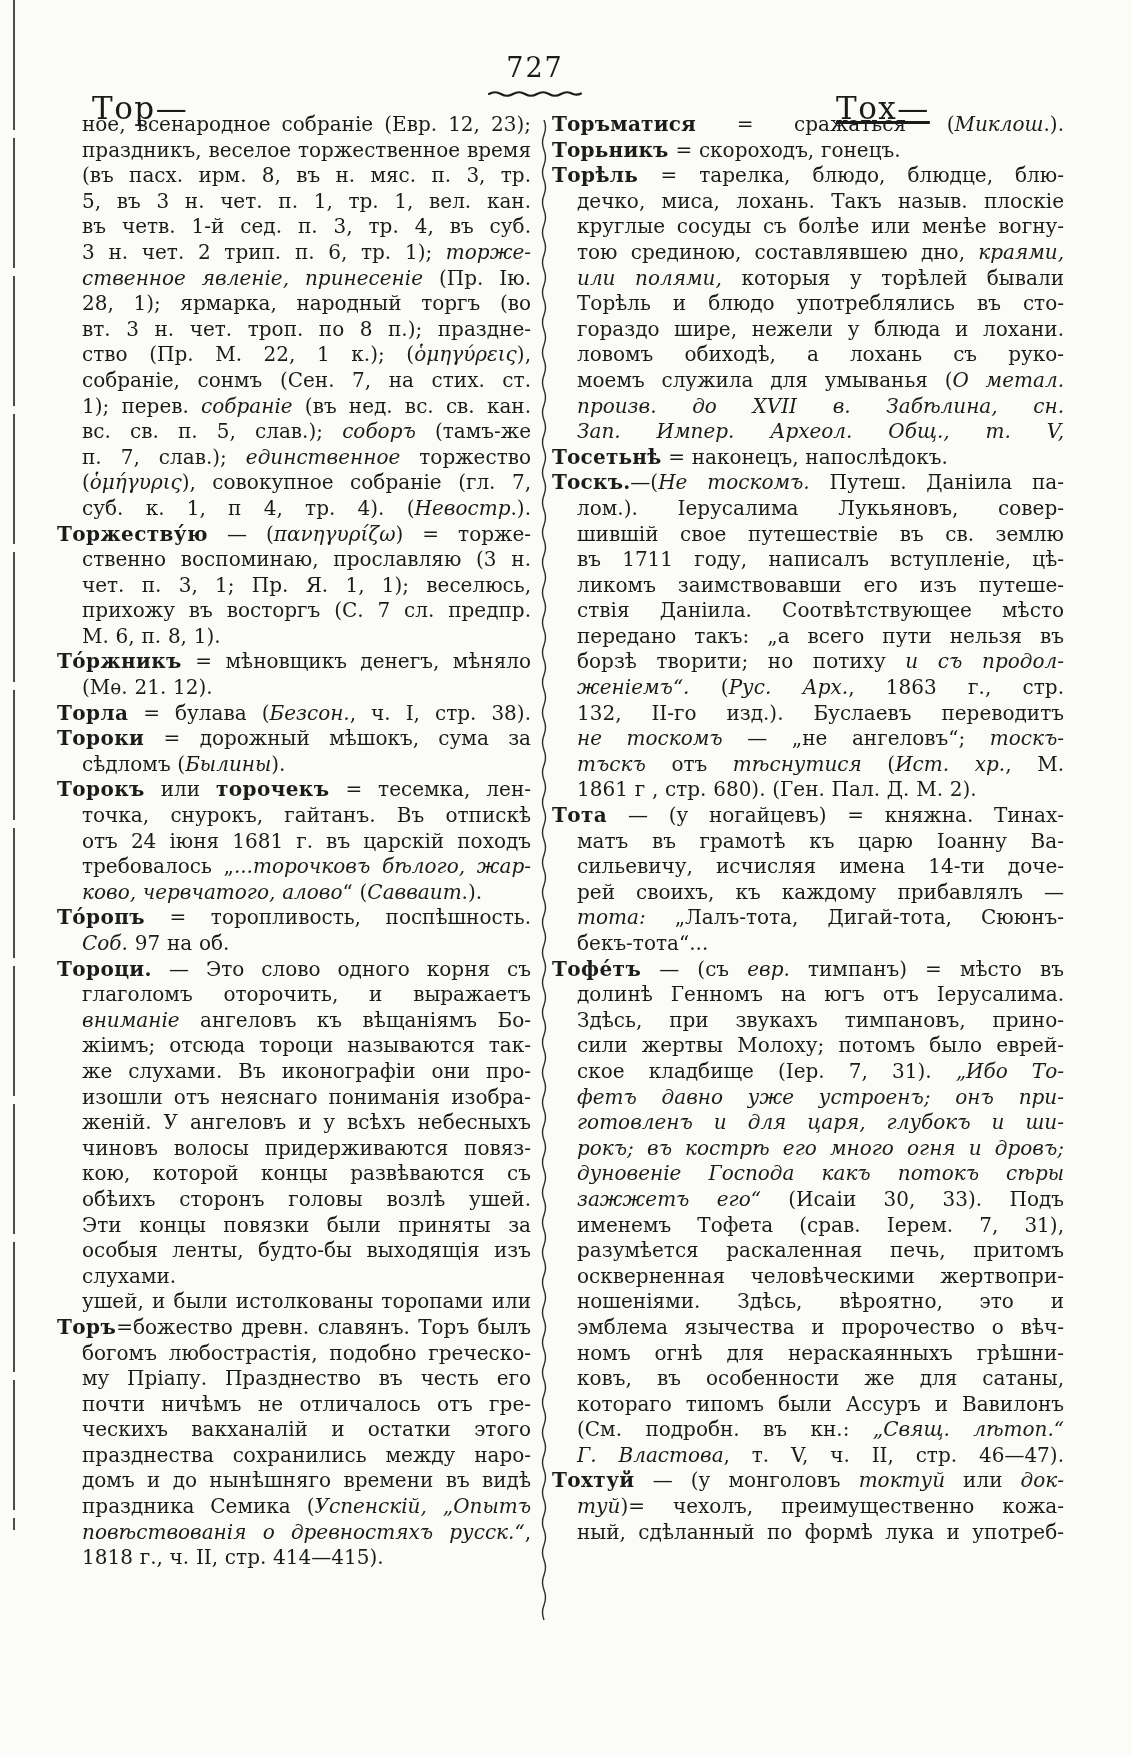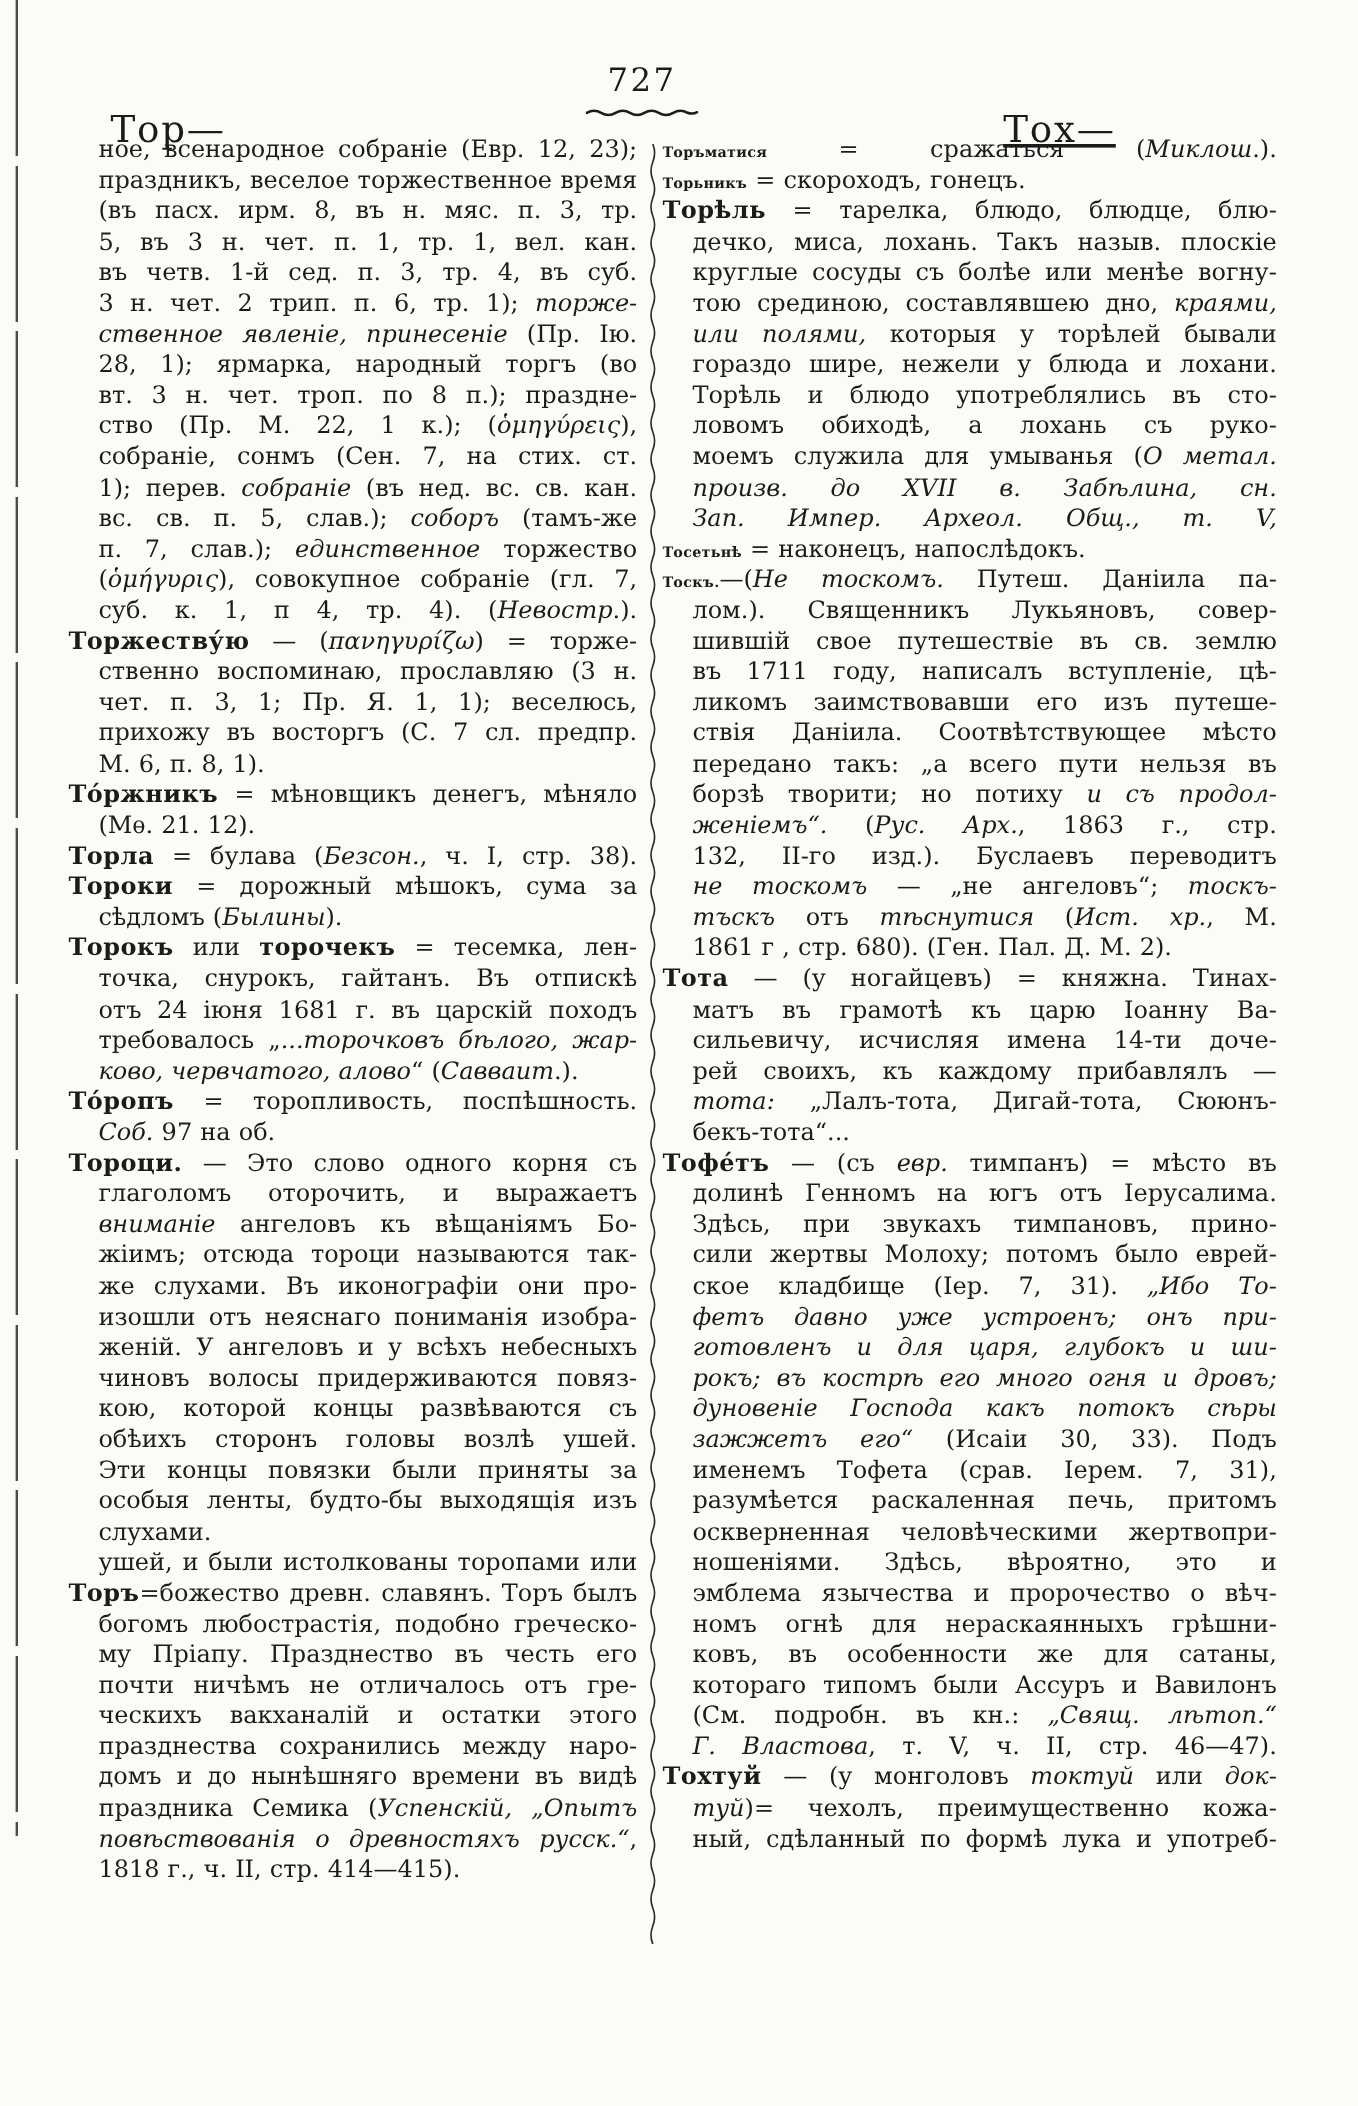--- a/index.html
+++ b/index.html
@@ -45,21 +45,21 @@
     height: 25.6px; line-height: 25.6px;
     text-align: justify; text-align-last: justify;
     overflow: hidden;
     word-spacing: 0.02em;
   }
   .line.ind { padding-left: 25px; }
   .line.nj  { text-align-last: left; }
 
   .sg-i { font-style: italic; }
   .sg-b { font-weight: 700; letter-spacing: 0.4px; }
-  .sg-s { font-weight: 700; font-size: 12px; letter-spacing: 0.2px; }
+  .sg-s { font-weight: 700; font-size: 20px; letter-spacing: 0.2px; }
 </style>
 </head>
 <body>
 
 <div class="page">
 
   <div class="margin-rule"></div>
 
   <div class="pagenum">727</div>
 
@@ -135,29 +135,29 @@
       <div class="line ind nj"><span class="sg-n">1818 г., ч. II, стр. 414—415).</span></div>
     </div>
   <div id="col-right" class="col">
       <div class="line"><span class="sg-s">Торъматися</span><span class="sg-n"> = сражаться (</span><span class="sg-i">Миклош</span><span class="sg-n">.).</span></div>
       <div class="line nj"><span class="sg-s">Торьникъ</span><span class="sg-n"> = скороходъ, гонецъ.</span></div>
       <div class="line"><span class="sg-b">Торѣль</span><span class="sg-n"> = тарелка, блюдо, блюдце, блю-</span></div>
       <div class="line ind"><span class="sg-n">дечко, миса, лохань. Такъ назыв. плоскіе</span></div>
       <div class="line ind"><span class="sg-n">круглые сосуды съ болѣе или менѣе вогну-</span></div>
       <div class="line ind"><span class="sg-n">тою срединою, составлявшею дно, </span><span class="sg-i">краями,</span></div>
       <div class="line ind"><span class="sg-i">или полями,</span><span class="sg-n"> которыя у торѣлей бывали</span></div>
+      <div class="line ind"><span class="sg-n">Торѣль и блюдо употреблялись въ сто-</span></div>
       <div class="line ind"><span class="sg-n">гораздо шире, нежели у блюда и лохани.</span></div>
-      <div class="line ind"><span class="sg-n">Торѣль и блюдо употреблялись въ сто-</span></div>
       <div class="line ind"><span class="sg-n">ловомъ обиходѣ, а лохань съ руко-</span></div>
       <div class="line ind"><span class="sg-n">моемъ служила для умыванья (</span><span class="sg-i">О метал.</span></div>
       <div class="line ind"><span class="sg-i">произв. до XVII в. Забѣлина, сн.</span></div>
       <div class="line ind"><span class="sg-i">Зап. Импер. Археол. Общ., т. V,</span></div>
       <div class="line nj"><span class="sg-s">Тосетьнѣ</span><span class="sg-n"> = наконецъ, напослѣдокъ.</span></div>
       <div class="line"><span class="sg-s">Тоскъ.</span><span class="sg-n">—(</span><span class="sg-i">Не тоскомъ.</span><span class="sg-n"> Путеш. Даніила па-</span></div>
-      <div class="line ind"><span class="sg-n">лом.). Священникъ Лукьяновъ, совер-</span></div>
+      <div class="line ind"><span class="sg-n">лом.). Іерусалима Лукьяновъ, совер-</span></div>
       <div class="line ind"><span class="sg-n">шившій свое путешествіе въ св. землю</span></div>
       <div class="line ind"><span class="sg-n">въ 1711 году, написалъ вступленіе, цѣ-</span></div>
       <div class="line ind"><span class="sg-n">ликомъ заимствовавши его изъ путеше-</span></div>
       <div class="line ind"><span class="sg-n">ствія Даніила. Соотвѣтствующее мѣсто</span></div>
       <div class="line ind"><span class="sg-n">передано такъ: „а всего пути нельзя въ</span></div>
       <div class="line ind"><span class="sg-n">борзѣ творити; но потиху </span><span class="sg-i">и съ продол-</span></div>
       <div class="line ind"><span class="sg-i">женіемъ“.</span><span class="sg-n"> (</span><span class="sg-i">Рус. Арх.</span><span class="sg-n">, 1863 г., стр.</span></div>
       <div class="line ind"><span class="sg-n">132, II-го изд.). Буслаевъ переводитъ</span></div>
       <div class="line ind"><span class="sg-i">не тоскомъ</span><span class="sg-n"> — „не ангеловъ“; </span><span class="sg-i">тоскъ-</span></div>
       <div class="line ind"><span class="sg-i">тъскъ</span><span class="sg-n"> отъ </span><span class="sg-i">тѣснутися</span><span class="sg-n"> (</span><span class="sg-i">Ист. хр.</span><span class="sg-n">, М.</span></div>

